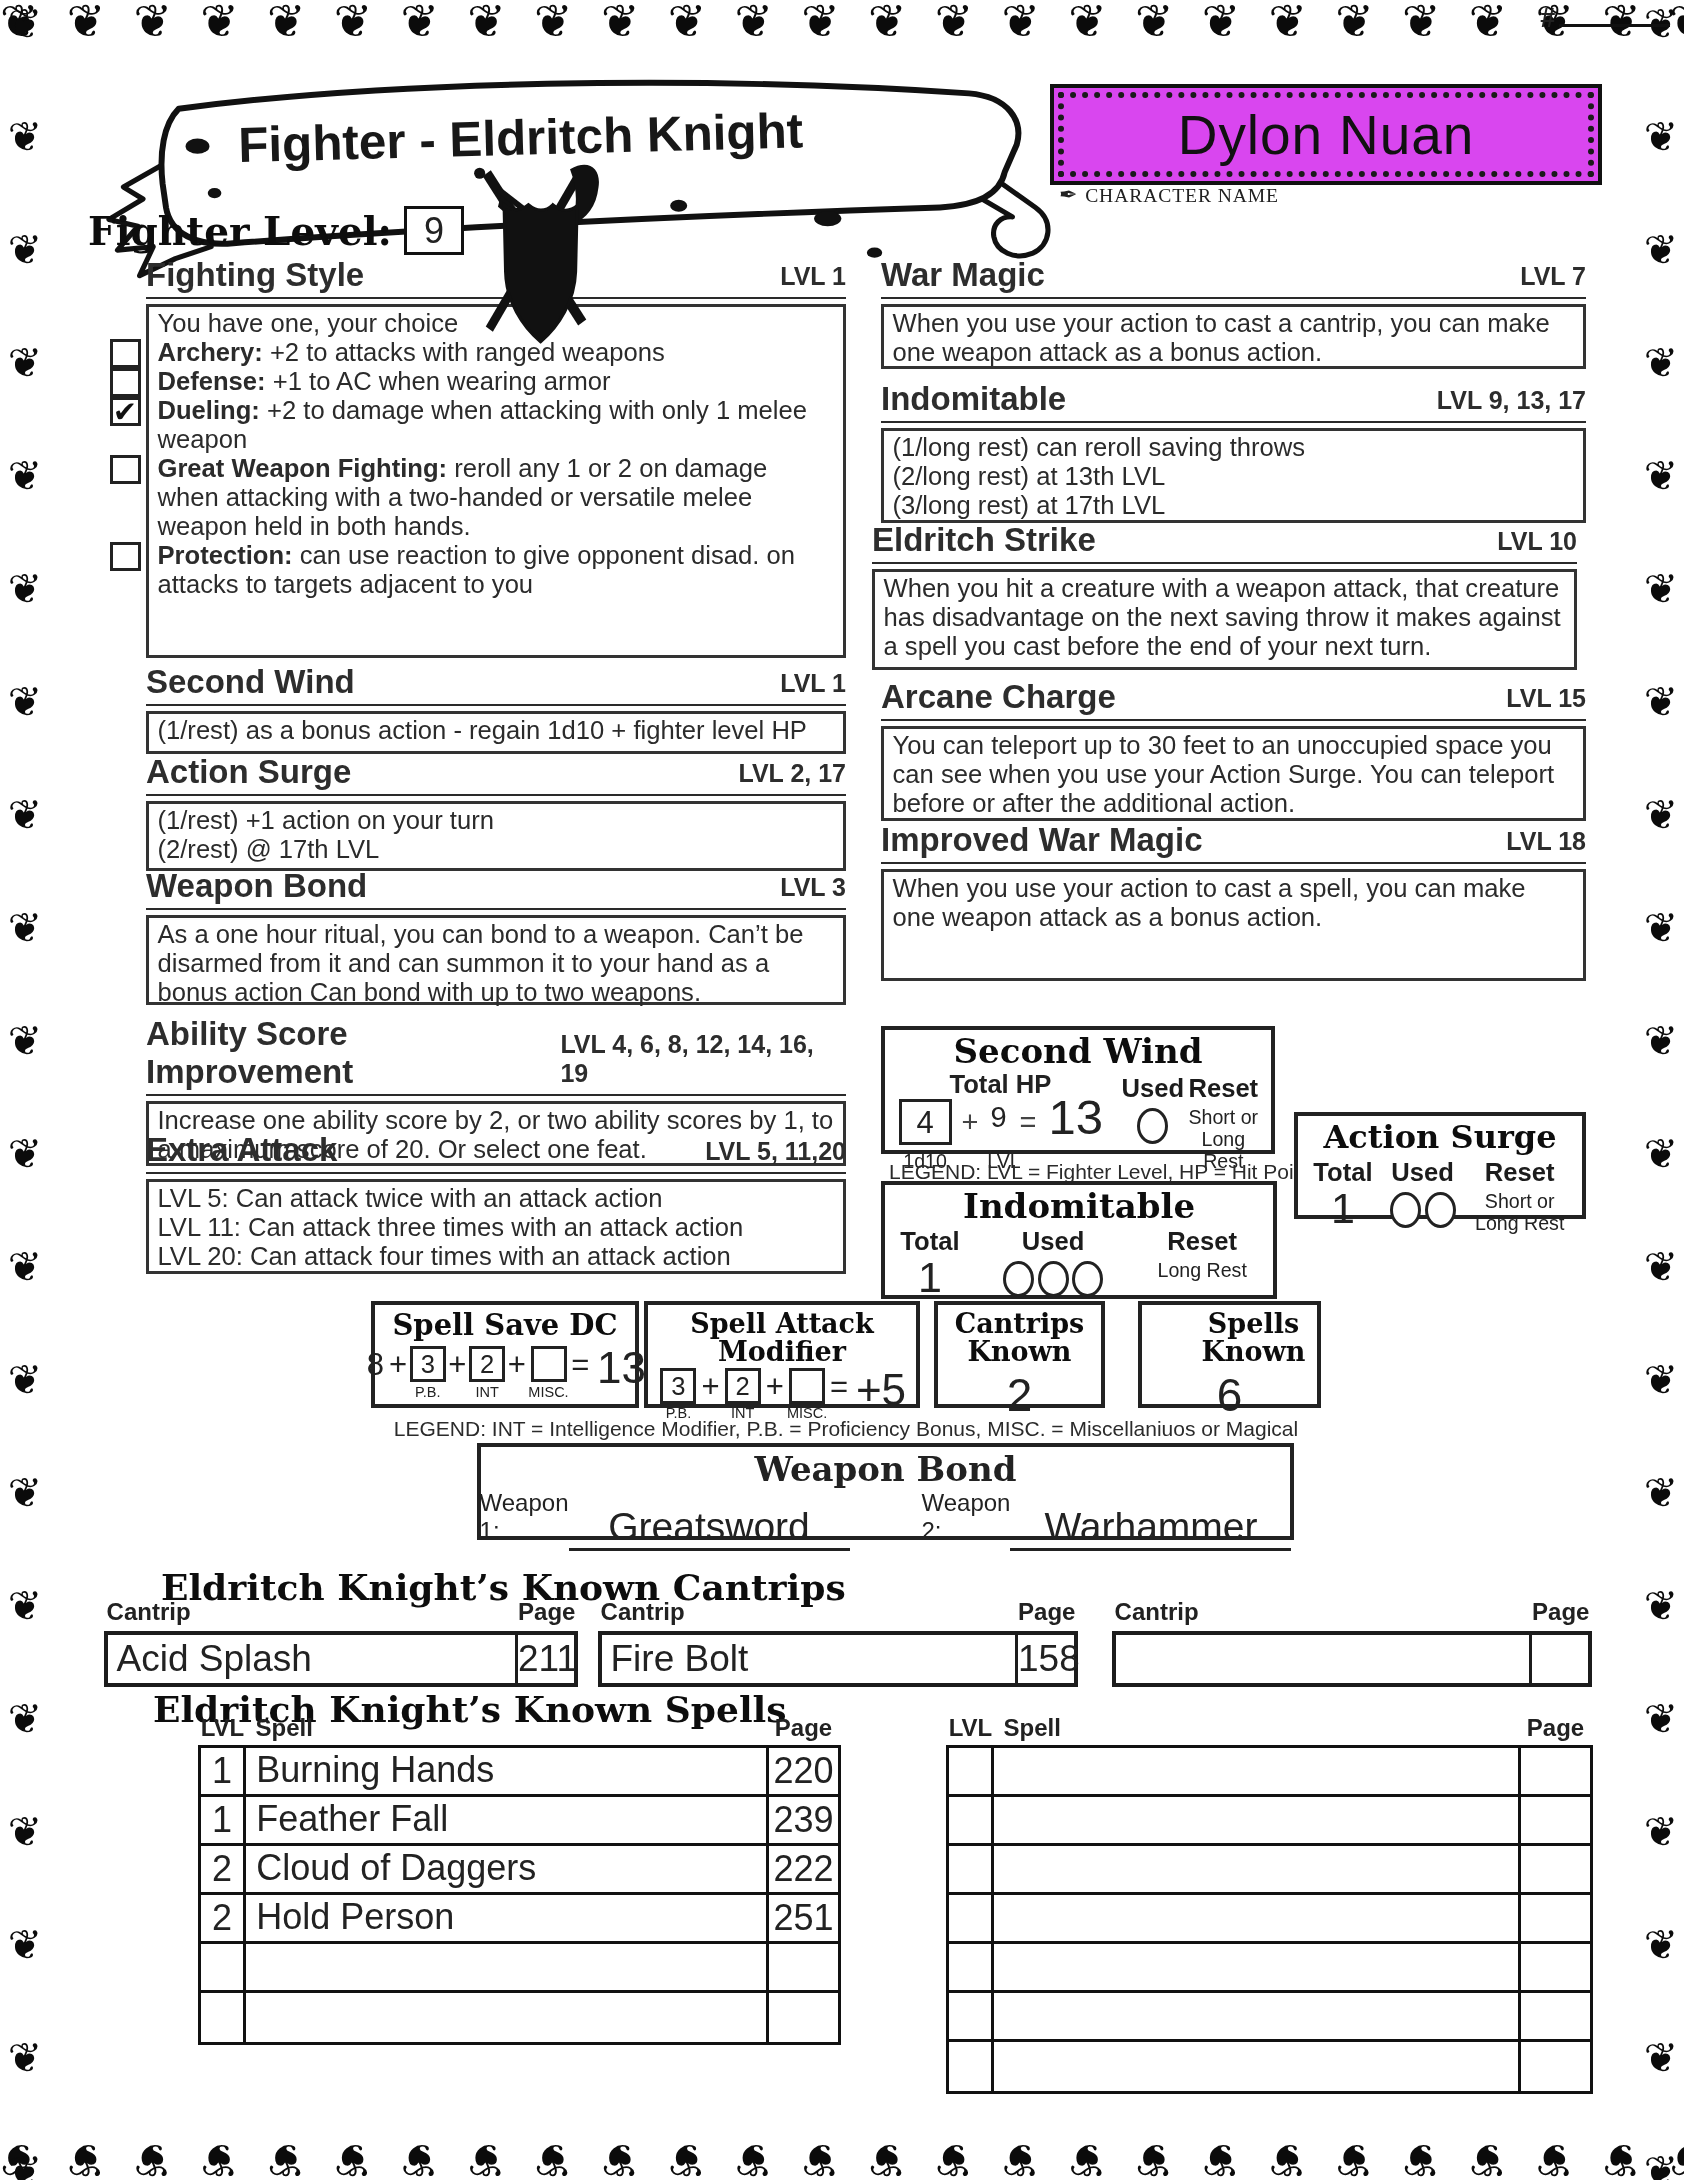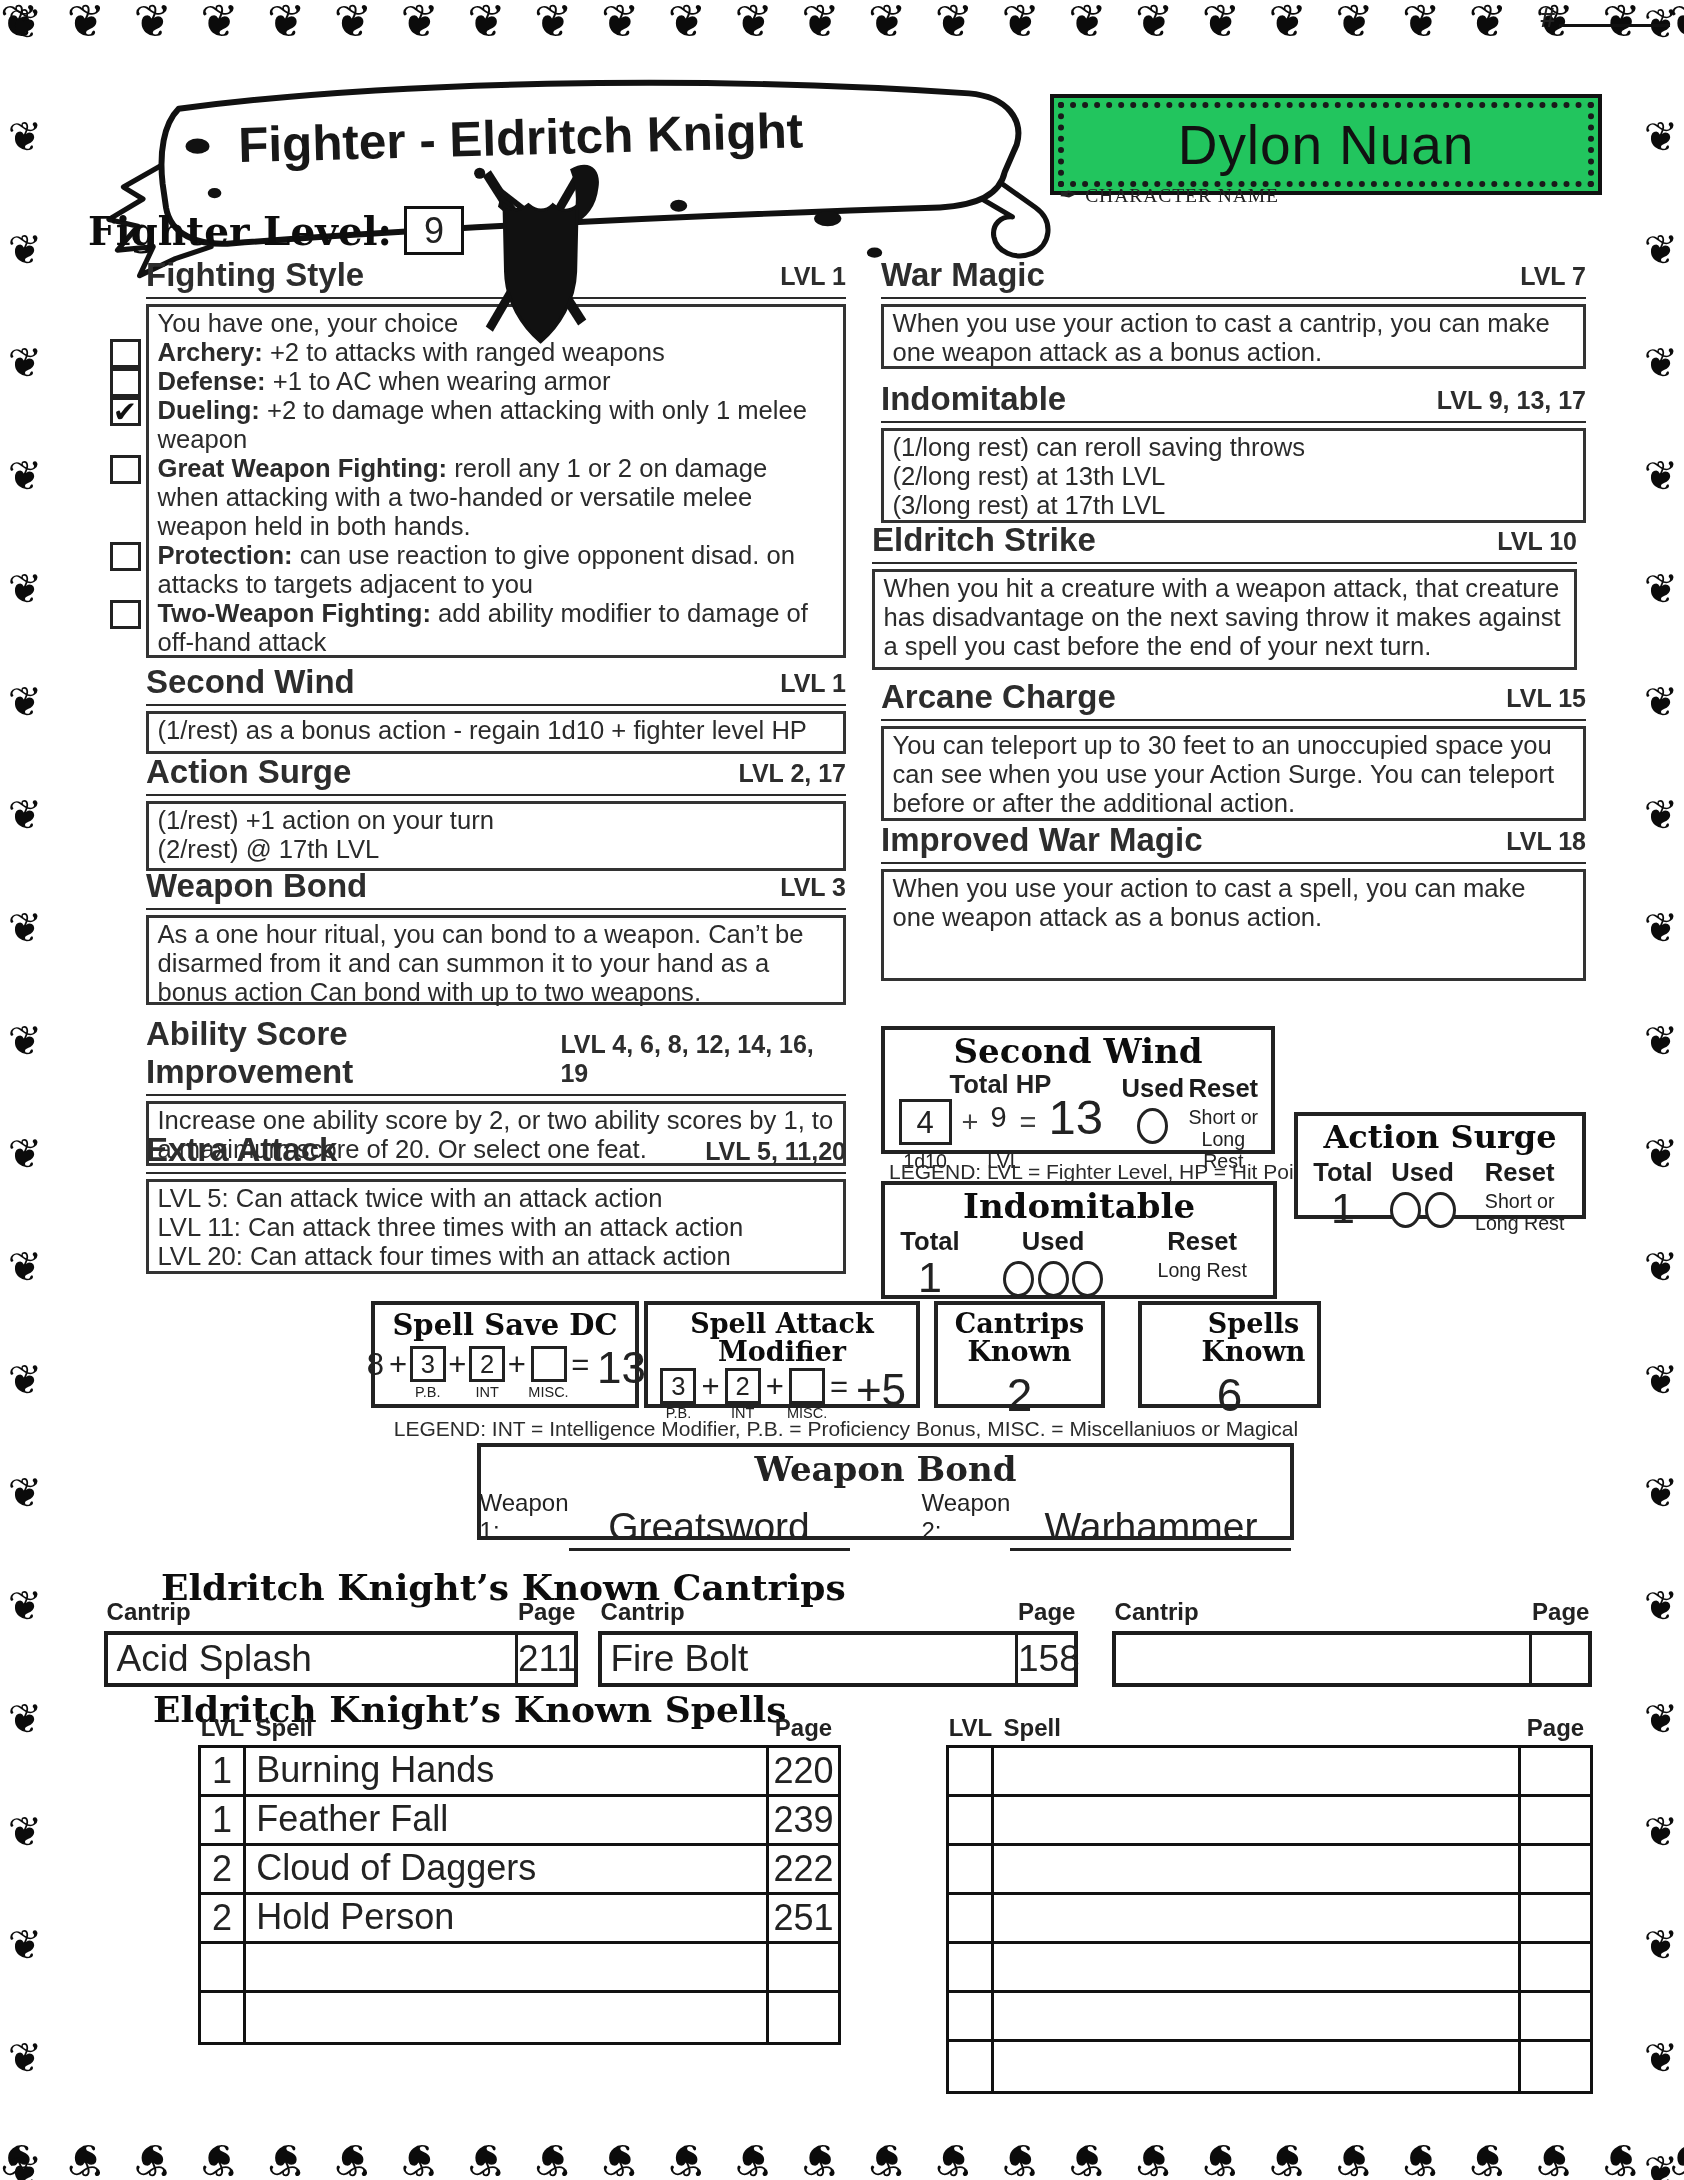--- a/index.html
+++ b/index.html
@@ -12,22 +12,22 @@
   .orn { position:absolute; color:#0b0b0b; font-family:"DejaVu Sans",sans-serif;
          user-select:none; pointer-events:none; z-index:4; overflow:hidden; white-space:nowrap; }
   .orn-top    { top:-3.4px; left:0; right:0; height:51px; text-align:center; font-size:46px; line-height:49px; letter-spacing:6.8px; }
   .orn-bottom { bottom:-3.4px; left:0; right:0; height:51px; text-align:center; font-size:46px; line-height:49px; letter-spacing:6.8px; transform:scaleY(-1); }
   .orn-left   { left:0; top:0; bottom:0; width:49px; writing-mode:vertical-rl; text-orientation:upright; font-size:41px; letter-spacing:8.5px; line-height:48px; }
   .orn-right  { right:0; top:0; bottom:0; width:49px; writing-mode:vertical-rl; text-orientation:upright; font-size:41px; letter-spacing:8.5px; line-height:48px; }
   
   .hash { position:absolute; top:3.4px; right:15.3px; font-size:27px; font-weight:bold; z-index:6; }
   .hash-line { display:inline-block; width:111px; border-bottom:3.4px solid #111; margin-left:3.4px; }
   .banner-svg { position:absolute; left:78px; top:44px; z-index:1; }
-  .name-box { position:absolute; left:1050px; top:94px; width:552px; height:101px;
-              border:4.3px solid #111; background:#22c55e; z-index:3; padding:4.3px; }
+  .name-box { position:absolute; left:1050px; top:84px; width:552px; height:101px;
+              border:4.3px solid #111; background:#d946ef; z-index:3; padding:4.3px; }
   .name-inner { width:100%; height:100%; border:6.8px dotted #1a1a1a; display:flex; align-items:center; justify-content:center; }
   .name-text { font-size:55px; color:#111; letter-spacing:0.9px; }
   .char-label { position:absolute; left:1059px; top:182px; z-index:3; font-family:"Liberation Serif",serif;
                 font-size:19.6px; letter-spacing:0.9px; color:#222; }
   .pen-icon { font-family:"DejaVu Sans",sans-serif; font-size:22px; margin-right:6.8px; }
   .fighter-level { position:absolute; left:88px; top:206px; z-index:3; display:flex; align-items:center; }
   .fl-label { font-family:"DejaVu Serif",serif; font-weight:900; font-size:39px; color:#0d0d0d; }
   .fl-box { width:60px; height:49px; border:3.4px solid #111; margin-left:12px; text-align:center;
             font-size:36px; line-height:44px; background:#fff; }
   .shield-svg { position:absolute; left:468px; top:158px; z-index:5; pointer-events:none; }
@@ -164,24 +164,20 @@
         <span><b class="opt-name">Dueling:</b> <span>+2 to damage when attacking with only 1 melee weapon</span></span>
       </div>
       <div class="fs-opt">
         <span class="cb"></span>
         <span><b class="opt-name">Great Weapon Fighting:</b> <span>reroll any 1 or 2 on damage when attacking with a two-handed or versatile melee weapon held in both hands.</span></span>
       </div>
       <div class="fs-opt">
         <span class="cb"></span>
         <span><b class="opt-name">Protection:</b> <span>can use reaction to give opponent disad. on attacks to targets adjacent to you</span></span>
       </div>
-      <div class="fs-opt">
-        <span class="cb"></span>
-        <span><b class="opt-name">Two-Weapon Fighting:</b> <span>add ability modifier to damage of off-hand attack</span></span>
-      </div>
     </div>
   </section>
 
   <section class="feature" style="left:146px; top:663px; width:700px;">
     <div class="feature-head">
       <span class="feature-title">Second Wind</span>
       <span class="feature-lvl">LVL 1</span>
     </div>
     <div class="feature-box" style="height:43px;">
       <div>(1/rest) as a bonus action - regain 1d10 + fighter level HP</div>

